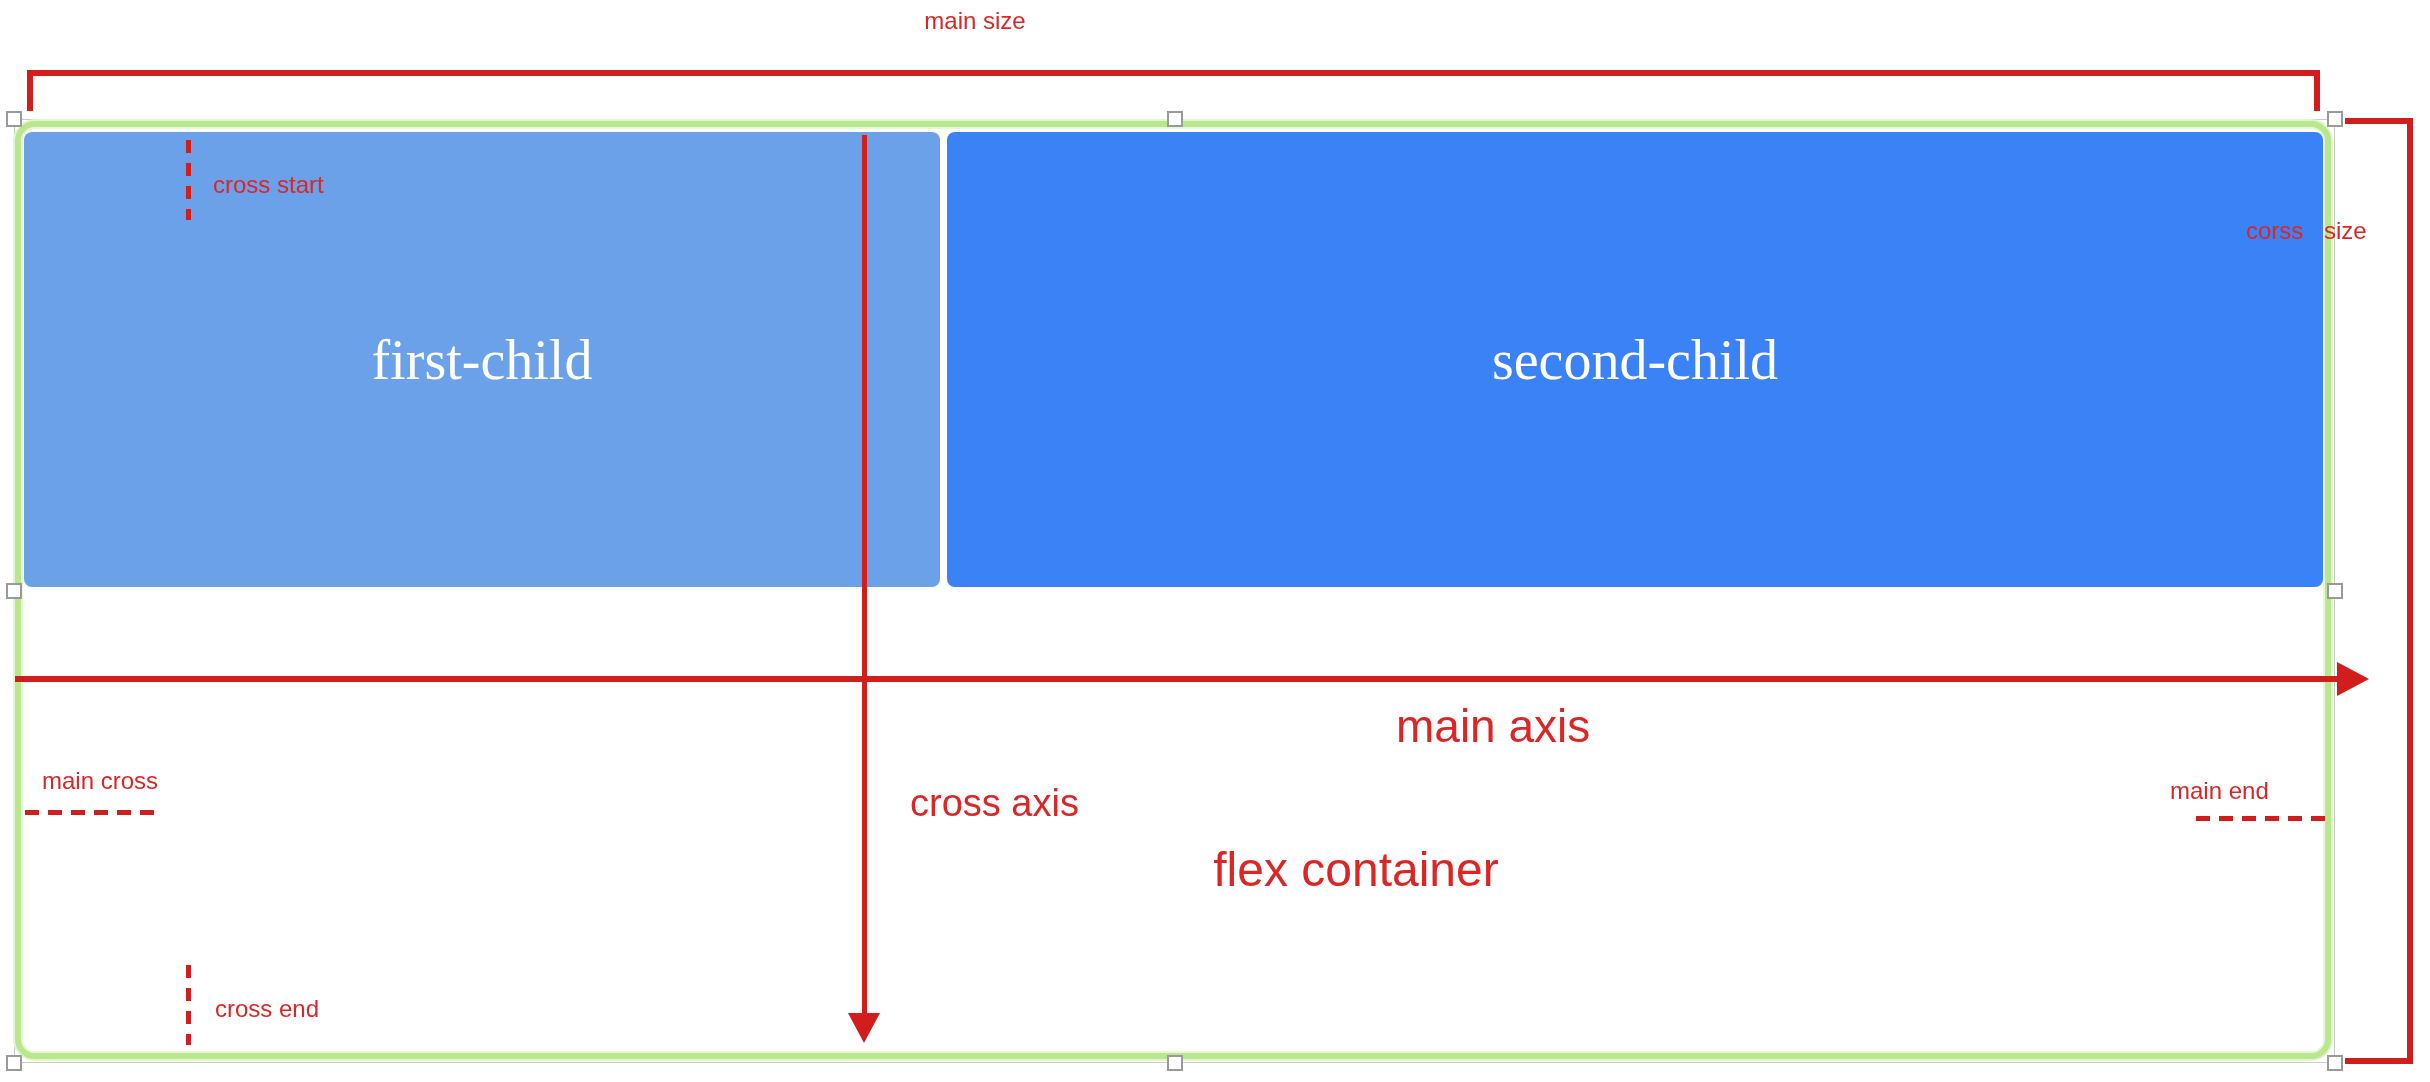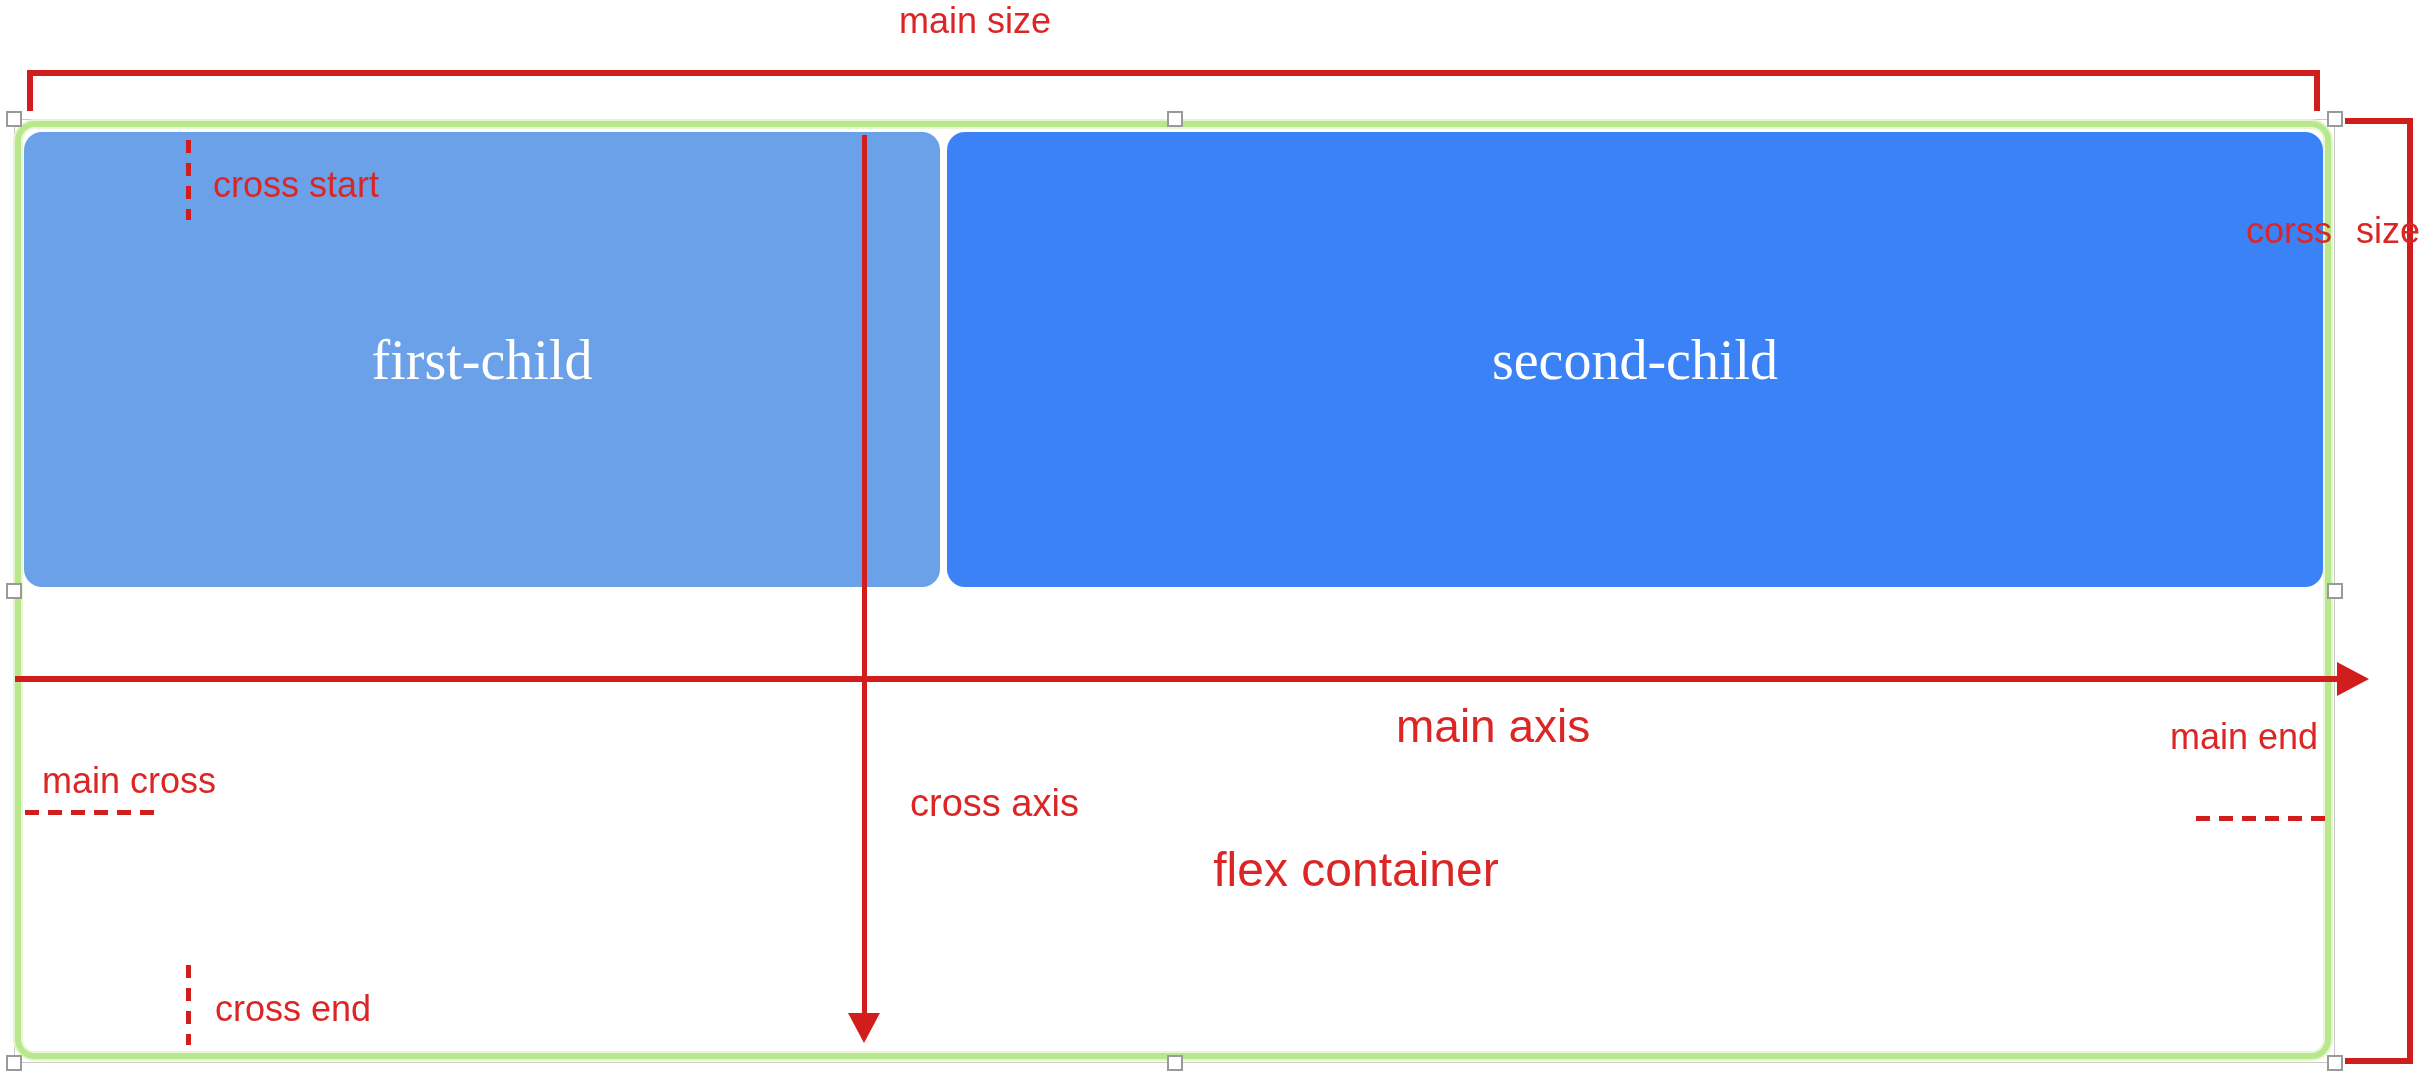--- a/index.html
+++ b/index.html
@@ -37,21 +37,21 @@
   .flex-container{
     position:absolute;left:15px;top:121px;width:2316px;height:938px;
     border:6px solid var(--green);border-radius:20px;background:#ffffff;
     box-sizing:border-box;
     box-shadow:0 0 0 2px #e3f5cd, inset 0 0 0 2px #e9f7d8;
     z-index:1;
   }
 
   
   .item{
-    position:absolute;top:132px;height:455px;border-radius:18px;
+    position:absolute;top:132px;height:455px;border-radius:8px;
     display:flex;align-items:center;justify-content:center;
     z-index:2;
   }
   .item-first{left:24px;width:916px;}
   .item-second{left:947px;width:1376px;}
   .item-label{
     font-family:"Liberation Serif", serif;font-size:56px;color:#ffffff;
   }
 
   
@@ -86,30 +86,30 @@
     background:repeating-linear-gradient(180deg,var(--red-line) 0 13px,transparent 13px 23px);
   }
   .main-start-dash{left:25px;top:810px;width:130px;}
   .main-end-dash{left:2196px;top:816px;width:130px;}
   .cross-start-dash{left:186px;top:140px;height:80px;}
   .cross-end-dash{left:186px;top:965px;height:80px;}
 
   
   .rlabel{
     position:absolute;color:var(--red-text);z-index:6;
-    font-size:36px;line-height:38px;white-space:nowrap;
+    font-size:24px;line-height:38px;white-space:nowrap;
   }
   .big{font-size:48px;line-height:50px;}
   .lbl-main-size{left:845px;top:2px;width:260px;text-align:center;}
   .lbl-cross-start{left:213px;top:166px;}
   .lbl-flex-item{left:1028px;top:222px;width:220px;text-align:center;}
   .lbl-cross-size{left:2246px;top:212px;word-spacing:14px;}
   .lbl-main-axis{left:1396px;top:707px;width:160px;text-align:center;font-size:46px;}
   .lbl-main-start{left:42px;top:762px;}
-  .lbl-main-end{left:2170px;top:718px;}
+  .lbl-main-end{left:2170px;top:772px;}
   .lbl-cross-axis{left:882px;top:784px;font-size:38px;margin-left:28px;}
   .lbl-flex-container{left:1206px;top:845px;width:300px;text-align:center;}
   .lbl-cross-end{left:215px;top:990px;}
 </style>
 </head>
 <body>
 
 <div class="canvas">
 
   <div class="selection-rect"></div>

